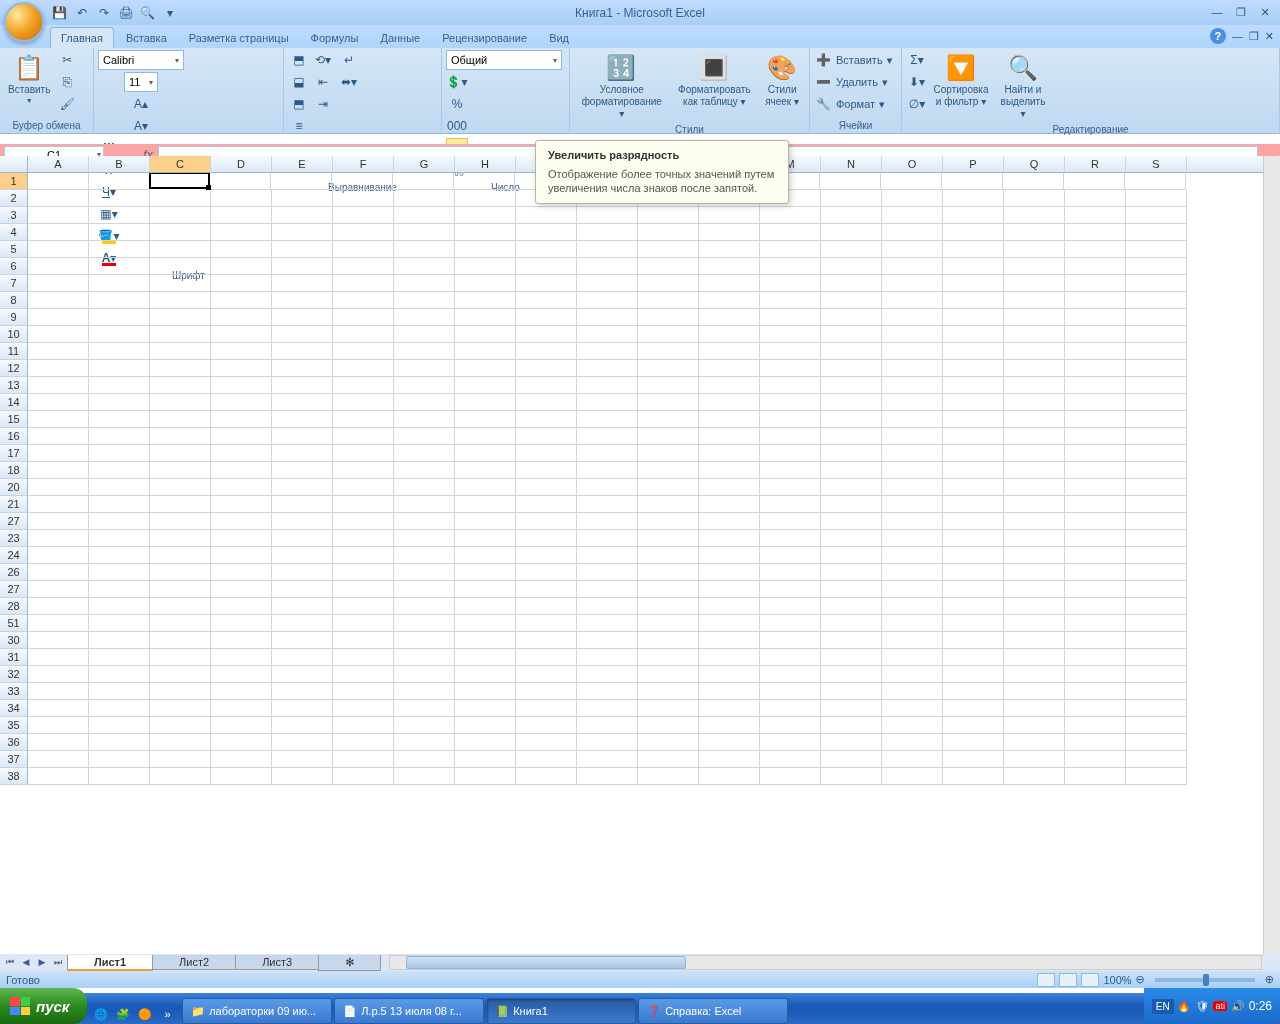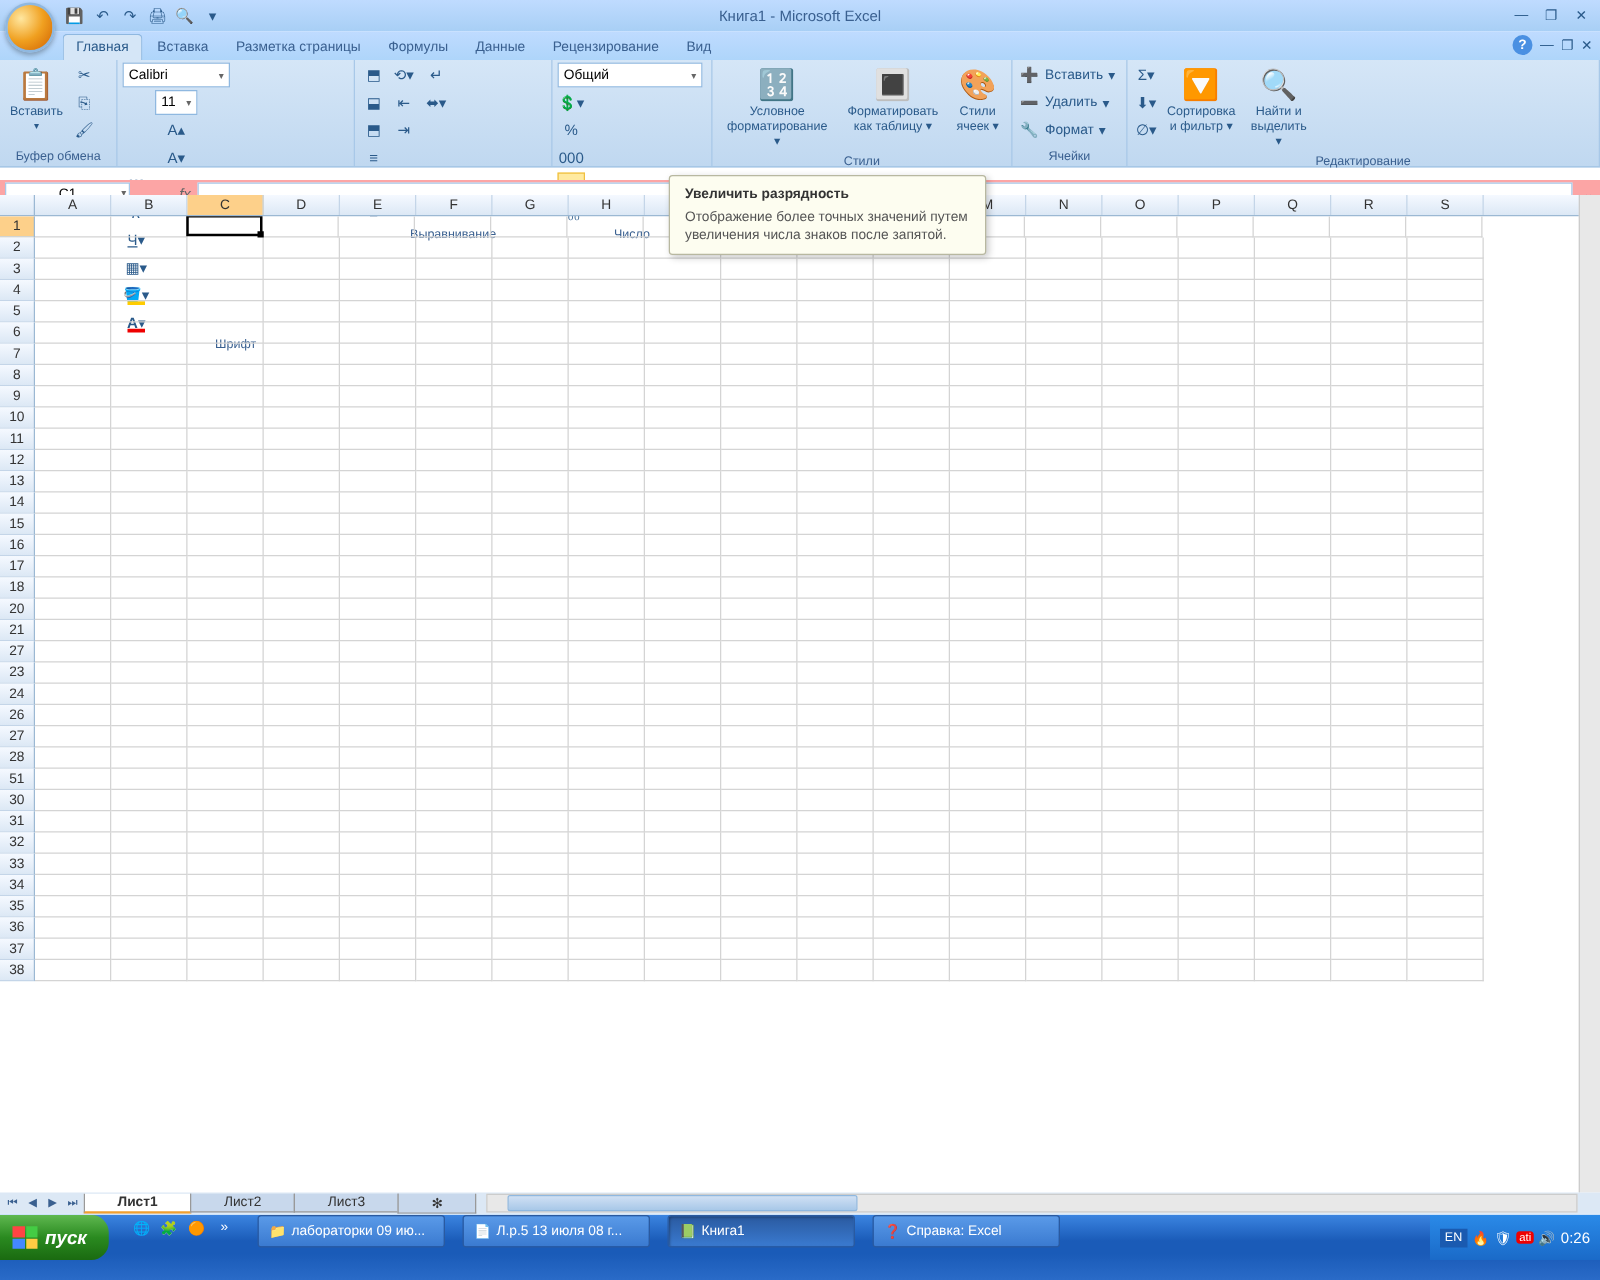--- a/index.html
+++ b/index.html
@@ -78,21 +78,21 @@
 .hscroll .thumb { position:absolute; left:16px; width:280px; height:100%; background:linear-gradient(#d0e0f4,#a8c8e8); border:1px solid #8fb8e0; border-radius:2px; }
 
 
 .statusbar { position:absolute; bottom:36px; left:0; right:0; height:17px; background:linear-gradient(#cde2f9,#a8cff5); display:flex; align-items:center; font-size:11px; color:#2a5a8a; padding:0 6px; justify-content:space-between; }
 .statusbar .right { display:flex; align-items:center; gap:4px; }
 .viewbtn { width:18px; height:14px; border:1px solid #8fb8e0; background:#e8f0fa; }
 .zoom-slider { width:100px; height:4px; background:#8fb8e0; position:relative; margin:0 6px; }
 .zoom-slider .thumb { position:absolute; left:48px; top:-4px; width:6px; height:12px; background:#4a80c0; border-radius:2px; }
 
 
-.taskbar { position:absolute; bottom:0; left:0; right:0; height:52px; background:linear-gradient(#3b84e0,#1a5bb8 40%,#1a5bb8 60%,#2a6bc8); display:flex; align-items:flex-start; font-size:11px; color:#fff;gap:12px; }
+.taskbar { position:absolute; bottom:0; left:0; right:0; height:31px; background:linear-gradient(#3b84e0,#1a5bb8 40%,#1a5bb8 60%,#2a6bc8); display:flex; align-items:flex-end; font-size:11px; color:#fff; }
 .startbtn { height:36px; padding:0 18px 0 10px; background:linear-gradient(#5fb850,#2a8a20 50%,#1a6a10); display:flex; align-items:center; gap:6px; font-style:italic; font-weight:bold; font-size:15px; border-radius:0 14px 14px 0; }
 .startbtn .winlogo { width:20px; height:18px; display:grid; grid-template-columns:1fr 1fr; grid-template-rows:1fr 1fr; gap:1px; }
 .startbtn .winlogo span:nth-child(1){background:#f44;} .startbtn .winlogo span:nth-child(2){background:#4c4;} .startbtn .winlogo span:nth-child(3){background:#48f;} .startbtn .winlogo span:nth-child(4){background:#fc4;}
 .ql { display:flex; gap:2px; padding:0 4px; }
 .ql span { width:20px; height:20px; display:flex; align-items:center; justify-content:center; }
 .taskbtn { height:26px; padding:0 8px; margin:0 1px; background:linear-gradient(#5a9ae8,#3a7ad0); border:1px solid #2a5aa0; border-radius:3px; display:flex; align-items:center; gap:4px; min-width:150px; max-width:155px; overflow:hidden; white-space:nowrap; font-size:11px; }
 .taskbtn.active { background:linear-gradient(#2a5aa0,#3a7ad0); box-shadow:inset 1px 1px 2px rgba(0,0,0,.3); }
 .tray { margin-left:auto; height:36px; background:linear-gradient(#2a8ae8,#1a6ac8); display:flex; align-items:center; padding:0 8px; gap:4px; font-size:11px; }
 .tray .clock { font-size:12px; }
 .lang { background:#1a5ab0; padding:2px 4px; font-size:10px; }

